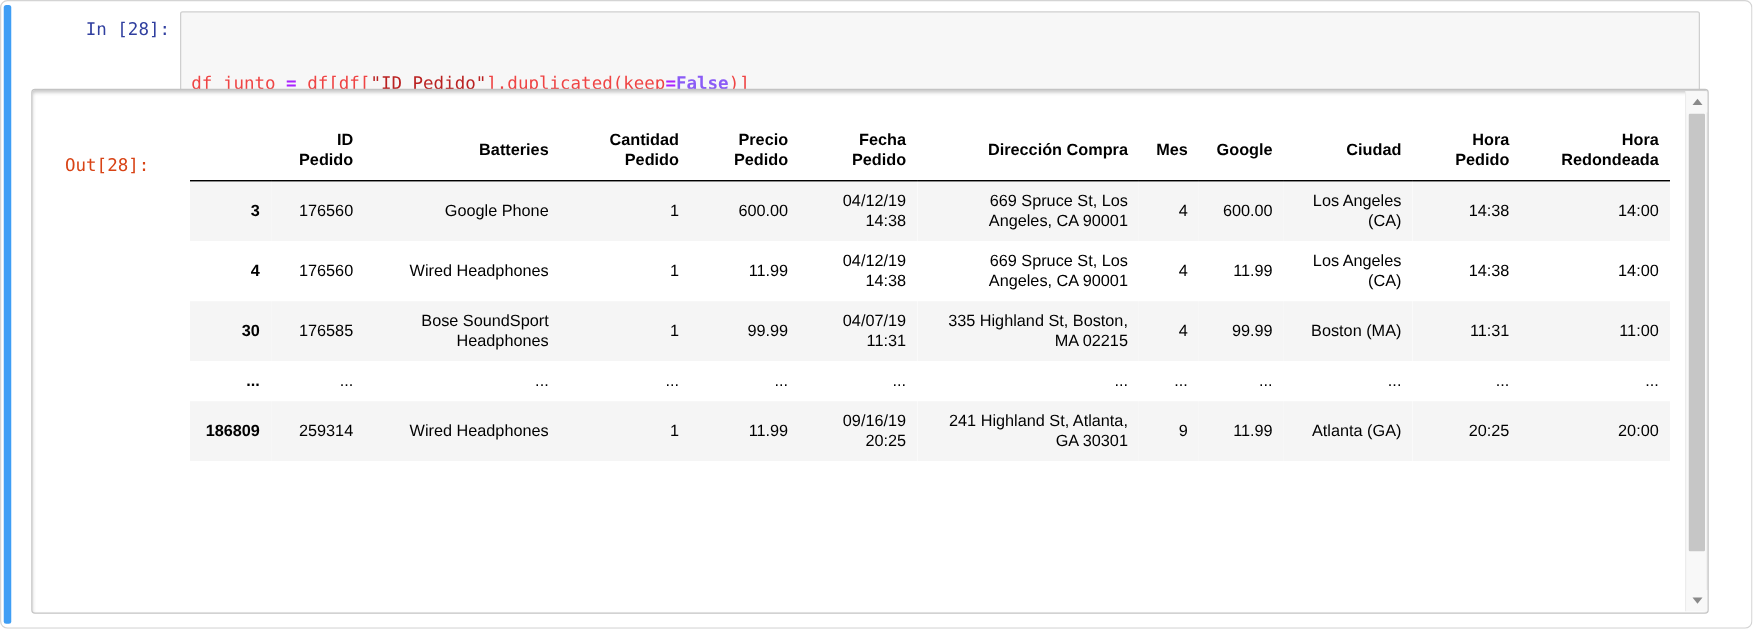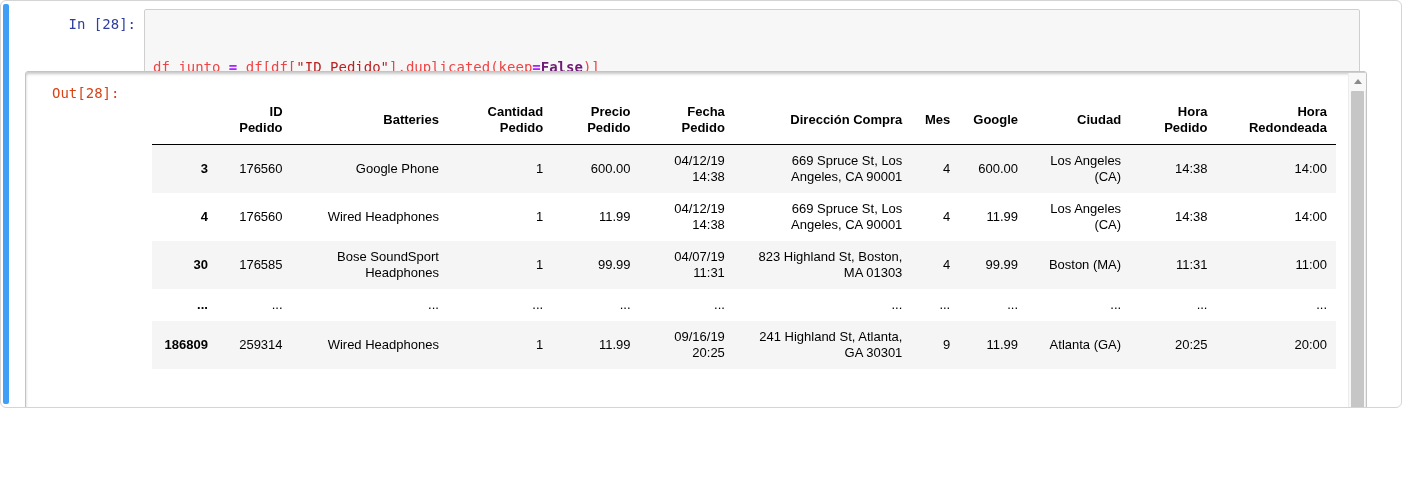--- a/index.html
+++ b/index.html
@@ -1,50 +1,50 @@
 <!DOCTYPE html>
 <html><head>
 <meta charset="utf-8">
 <style>
   * { margin:0; padding:0; box-sizing:border-box; }
   body { background:#ffffff; font-family:"Liberation Sans", sans-serif; }
 
   .screenshot {
-    position:relative; width:1402px; height:408px;
+    position:relative; width:1402px; height:503px;
     background:#ffffff; border:1px solid #d4d4d4; border-radius:6px;
     overflow:hidden;
   }
 
   
   .cell-bar {
     position:absolute; left:2px; top:3px; bottom:3px; width:6px;
     background:#3f9ef5; border-radius:2px; z-index:5;
   }
 
   
   .input-area { display:flex; padding-top:8px; }
   .prompt {
     font-family:"DejaVu Sans Mono","Liberation Mono",monospace;
     font-size:14px; line-height:21px; white-space:nowrap;
   }
   .prompt-col { width:135px; flex:0 0 135px; text-align:right; padding-top:5px; }
   .in-prompt { color:#303f9f; }
-  .out-prompt { color:#d84315; }
+  .out-prompt { color:#d84315;margin-top:40px; }
 
   .code-box {
     flex:1; margin-left:8px; margin-right:41px;
     background:#f7f7f7; border:1px solid #cfcfcf; border-radius:2px;
     padding:5px 8px;
     font-family:"DejaVu Sans Mono","Liberation Mono",monospace;
     font-size:14px; line-height:21px; color:#000;
     white-space:pre;
   }
   .tok-operator { color:#aa22ff; font-weight:bold; }
   .tok-string   { color:#ba2121; }
-  .tok-keyword  { color:#701a75; font-weight:bold;margin-top:12px; }
+  .tok-keyword  { color:#8b5cf6; font-weight:bold;margin-top:12px; }
   .tok-plain    { color:#ef4444; }
 
   
   .output-box {
     position:absolute; left:24px; top:70px; width:1342px; height:420px;
     background:#ffffff; border:1px solid #c3c3c3; border-radius:3px;
     box-shadow: inset 0 2px 3px rgba(0,0,0,0.22);
     overflow:hidden;
   }
   .output-box .out-prompt {
@@ -172,21 +172,21 @@
               <td>14:38</td>
               <td>14:00</td>
             </tr>
             <tr>
               <th>30</th>
               <td>176585</td>
               <td>Bose SoundSport Headphones</td>
               <td>1</td>
               <td>99.99</td>
               <td>04/07/19 11:31</td>
-              <td>823 Highland St, Boston, MA 01303</td>
+              <td>335 Highland St, Boston, MA 02215</td>
               <td>4</td>
               <td>99.99</td>
               <td>Boston (MA)</td>
               <td>11:31</td>
               <td>11:00</td>
             </tr>
             <tr>
               <th>...</th>
               <td>...</td>
               <td>...</td>

